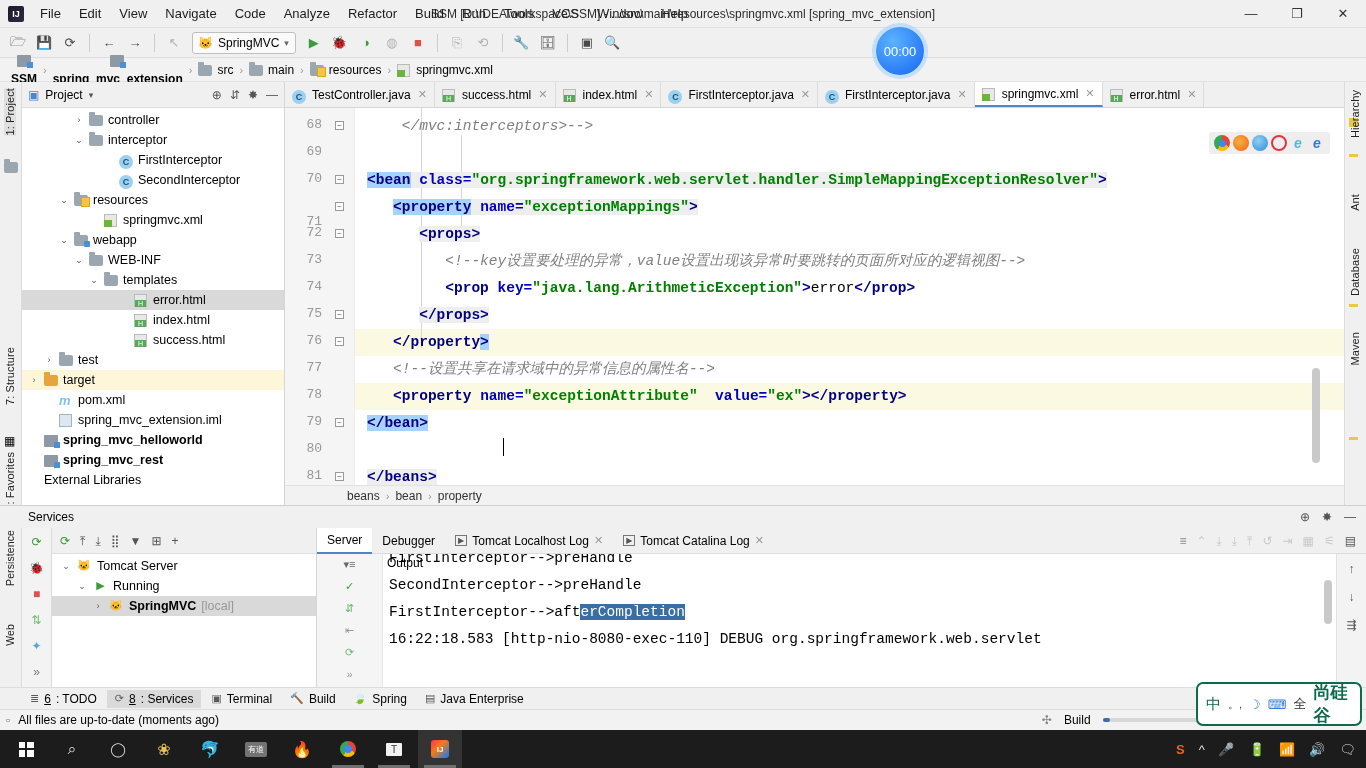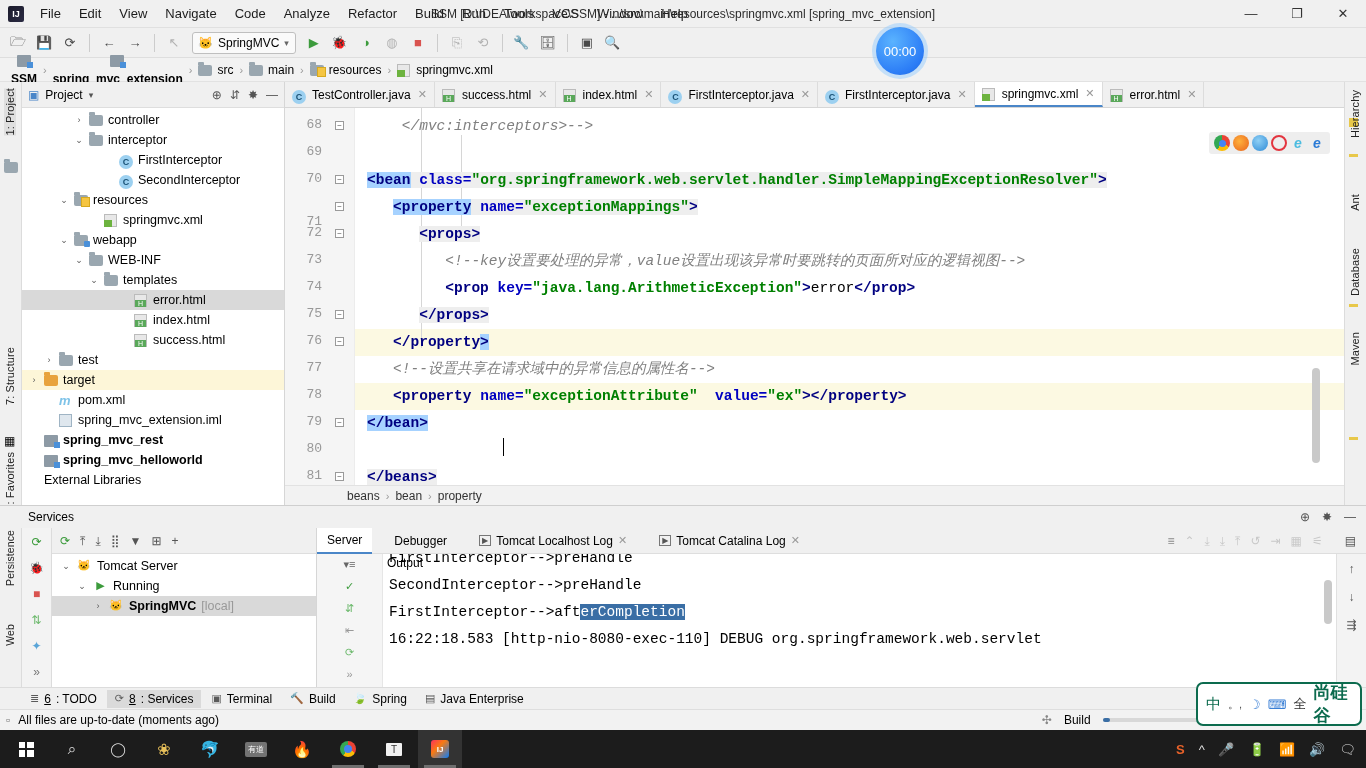--- a/index.html
+++ b/index.html
@@ -201,21 +201,21 @@
     display: flex; flex-direction: column; align-items: center; padding-top: 6px; gap: 10px; }
   .sico { width: 16px; height: 16px; display: flex; align-items: center; justify-content: center; font-size: 12px; }
   .svc-tree { width: 265px; background: #fff; border-right: 1px solid #d6d6d6; display:flex; flex-direction:column;}
   .svc-tb { height: 26px; display: flex; align-items: center; gap: 10px; padding: 0 8px;
     background: #f0f0f0; border-bottom: 1px solid #dedede; color: #555; font-size: 12px; }
   .svc-rows { flex:1; padding-top: 2px; }
   .srow { height: 20px; display: flex; align-items: center; gap: 5px; padding-right: 6px;
     font-size: 12.5px; white-space: nowrap; }
   .srow.sel { background: #d9d9d9; }
   .svc-right { flex: 1; display: flex; flex-direction: column; position: relative; }
-  .svc-tabs { height: 26px; display: flex; align-items: center; gap: 12px;
+  .svc-tabs { height: 26px; display: flex; align-items: center; gap: 0;
     background: #f0f0f0; border-bottom: 1px solid #dedede; }
   .stab { padding: 0 10px; height: 26px; display: flex; align-items: center; gap: 5px;
     font-size: 12px; }
   .stab.active { background: #fff; border-bottom: 2px solid #4a86c8; }
   .stab .x { color:#999; font-size: 11px; }
   .svc-out { flex: 1; display: flex; background: #fff; position: relative; overflow: hidden; }
   .out-gut { width: 66px; background: #f5f5f5; border-right: 1px solid #e6e6e6;
     display:flex; flex-direction: column; align-items:center; padding-top:4px; gap:9px; font-size:11px; color:#666;}
   .out-label { position: absolute; left: 70px; top: 2px; font-size: 12px; }
   .console { flex: 1; padding-left: 6px; padding-top: 36px;
@@ -459,26 +459,26 @@
             <span>pom.xml</span>
           </div>
           <div class="trow" style="padding-left: 21px;">
             <span class="twist"></span>
             <span class="ficon"><span class="iml-ico"></span></span>
             <span>spring_mvc_extension.iml</span>
           </div>
           <div class="trow" style="padding-left: 6px;">
             <span class="twist"></span>
             <span class="ficon"><span class="mod-ico"></span></span>
+            <span class="bold">spring_mvc_helloworld</span>
+          </div>
+          <div class="trow" style="padding-left: 6px;">
+            <span class="twist"></span>
+            <span class="ficon"><span class="mod-ico"></span></span>
             <span class="bold">spring_mvc_rest</span>
-          </div>
-          <div class="trow" style="padding-left: 6px;">
-            <span class="twist"></span>
-            <span class="ficon"><span class="mod-ico"></span></span>
-            <span class="bold">spring_mvc_helloworld</span>
           </div>
           <div class="trow" style="padding-left: 6px;">
             <span class="twist"></span>
             <span>External Libraries</span>
           </div>
         </div>
     </div>
 
     <div class="editor-wrap">
       <div class="tabstrip" id="editor-tabs">

